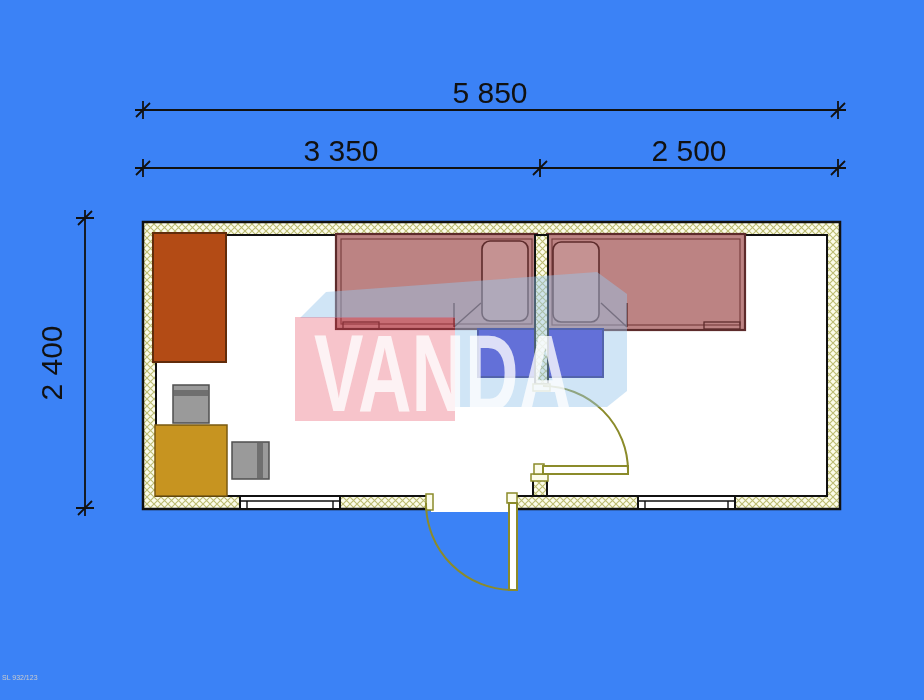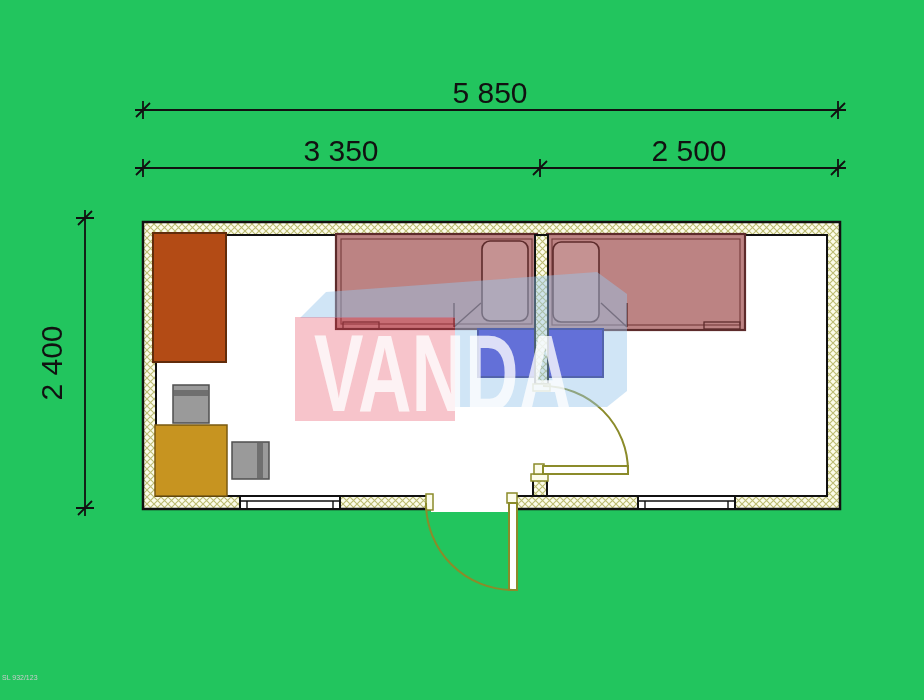--- a/index.html
+++ b/index.html
@@ -1,16 +1,16 @@
 <!DOCTYPE html>
 <html><head>
 <meta charset="utf-8">
 <style>
   html,body{margin:0;padding:0;background:#ffffff;}
-  .canvas{position:relative;width:924px;height:700px;background:#22c55e;overflow:hidden;
+  .canvas{position:relative;width:924px;height:700px;background:#3b82f6;overflow:hidden;
           font-family:"Liberation Sans", sans-serif;}
   svg{position:absolute;left:0;top:0;}
   text{font-family:"Liberation Sans", sans-serif;}
   .dim-text{font-size:30px;fill:#111111;}
   .wm-text{font-weight:bold;}
   .code-text{font-size:7px;fill:#cccccc;}
 </style>
 </head>
 <body>
 

